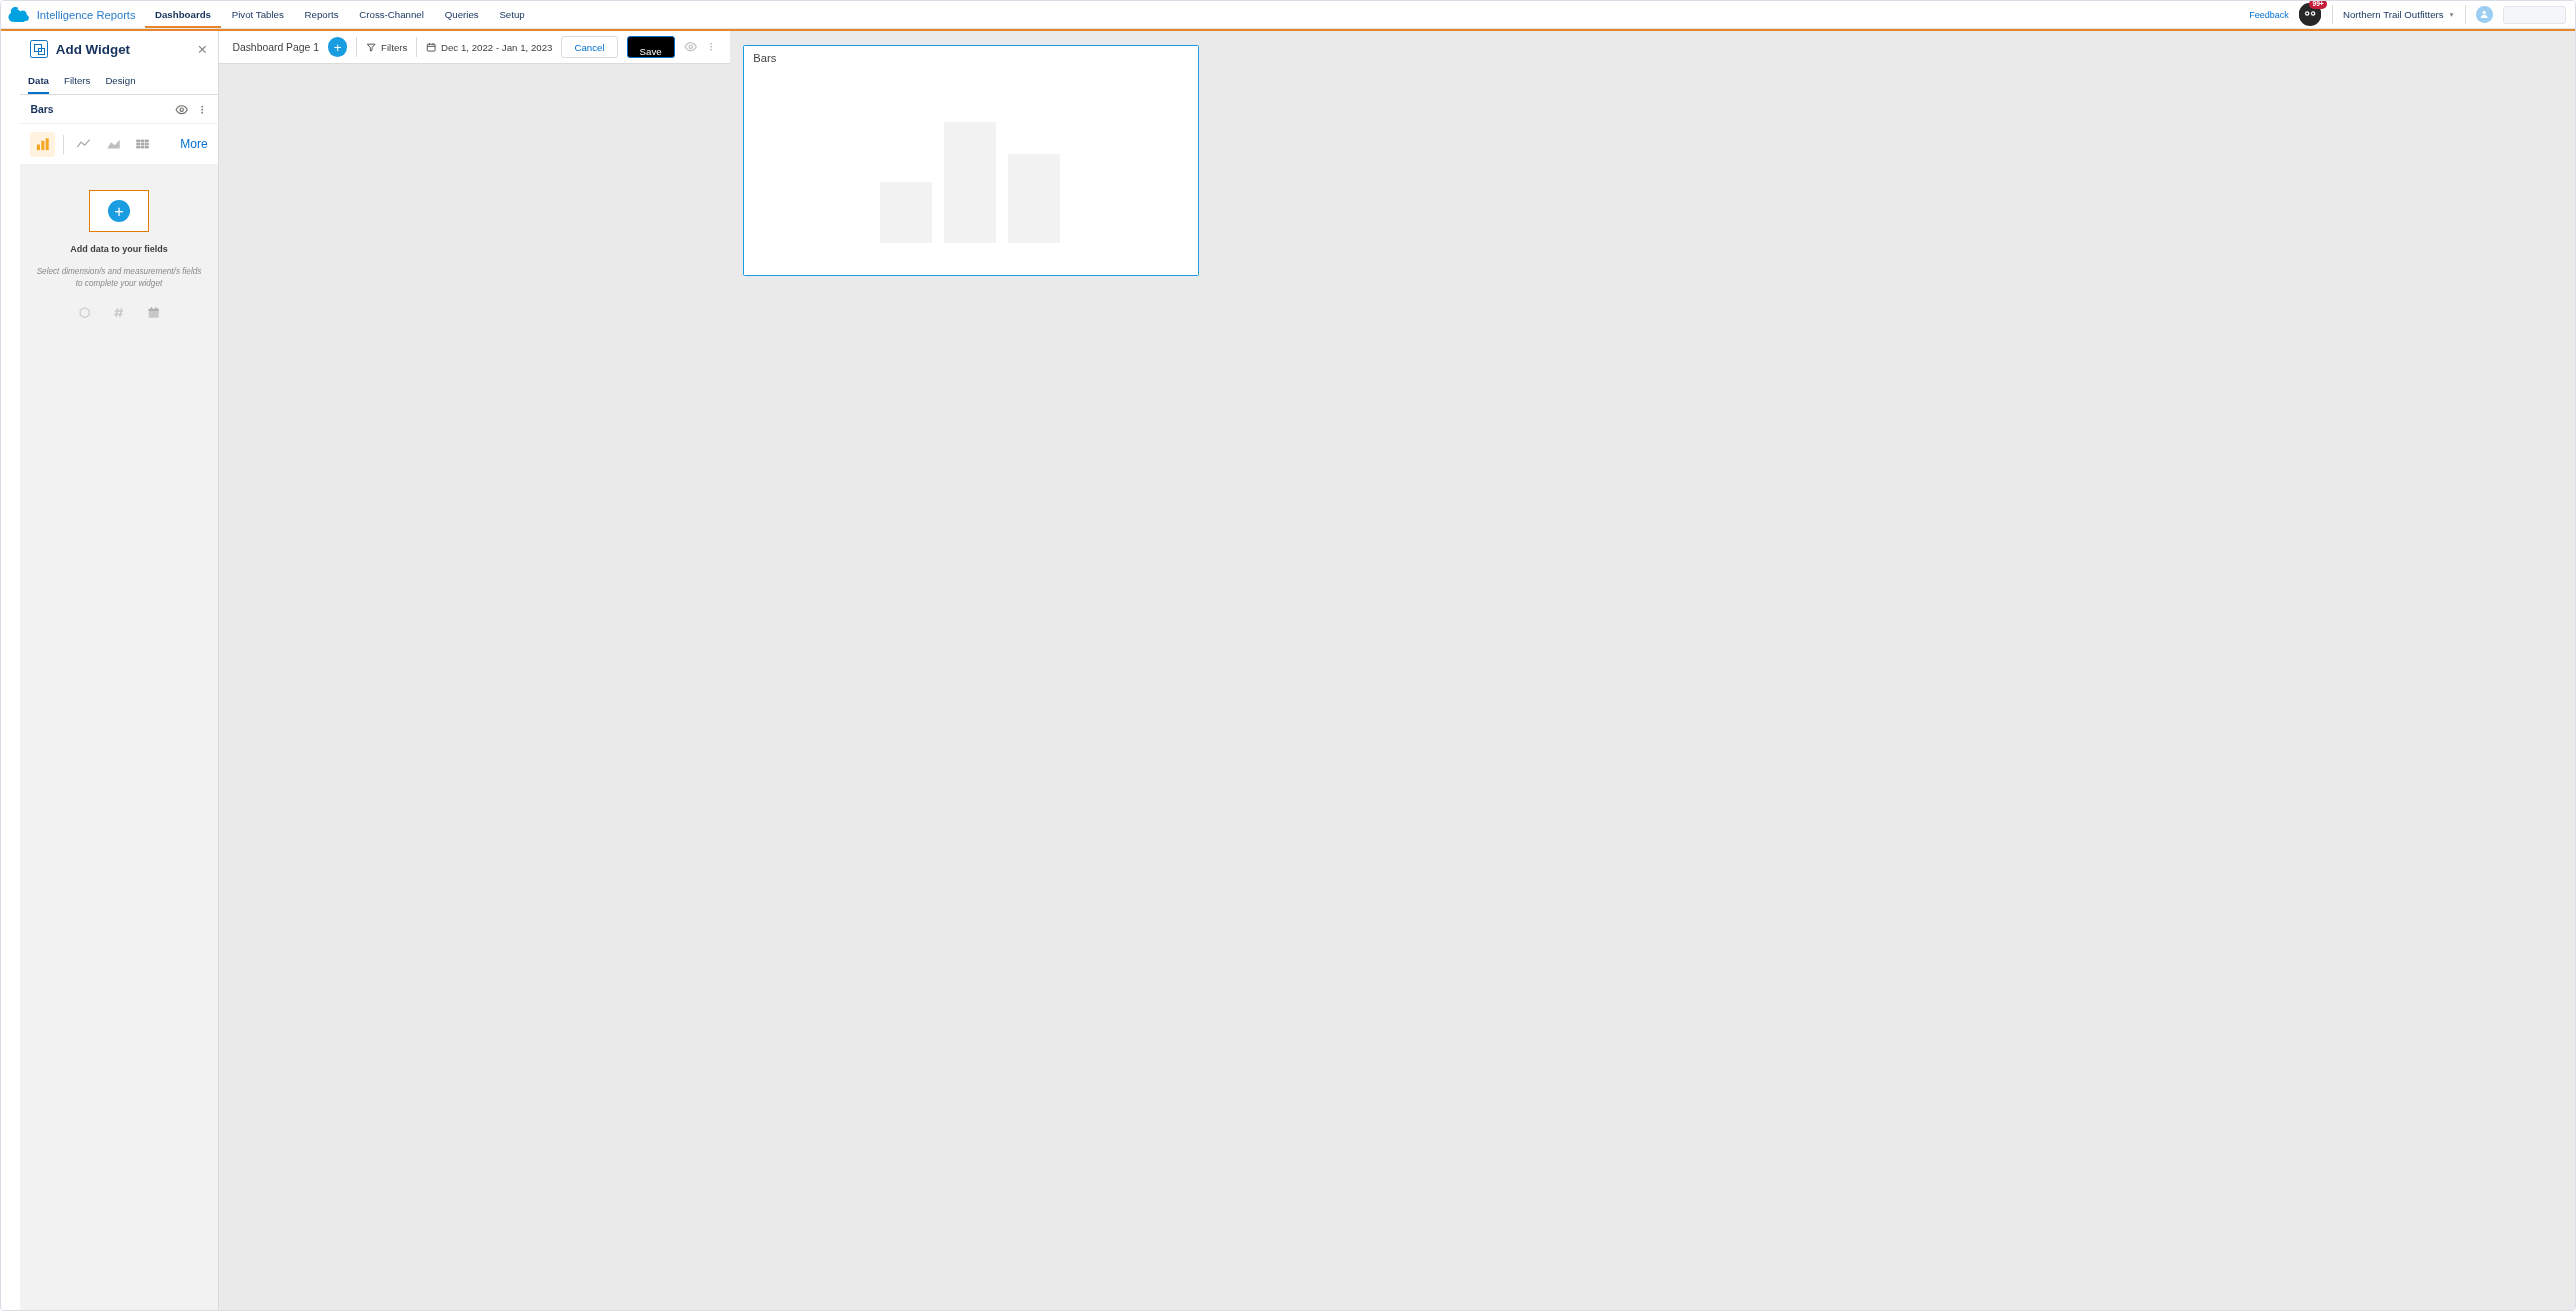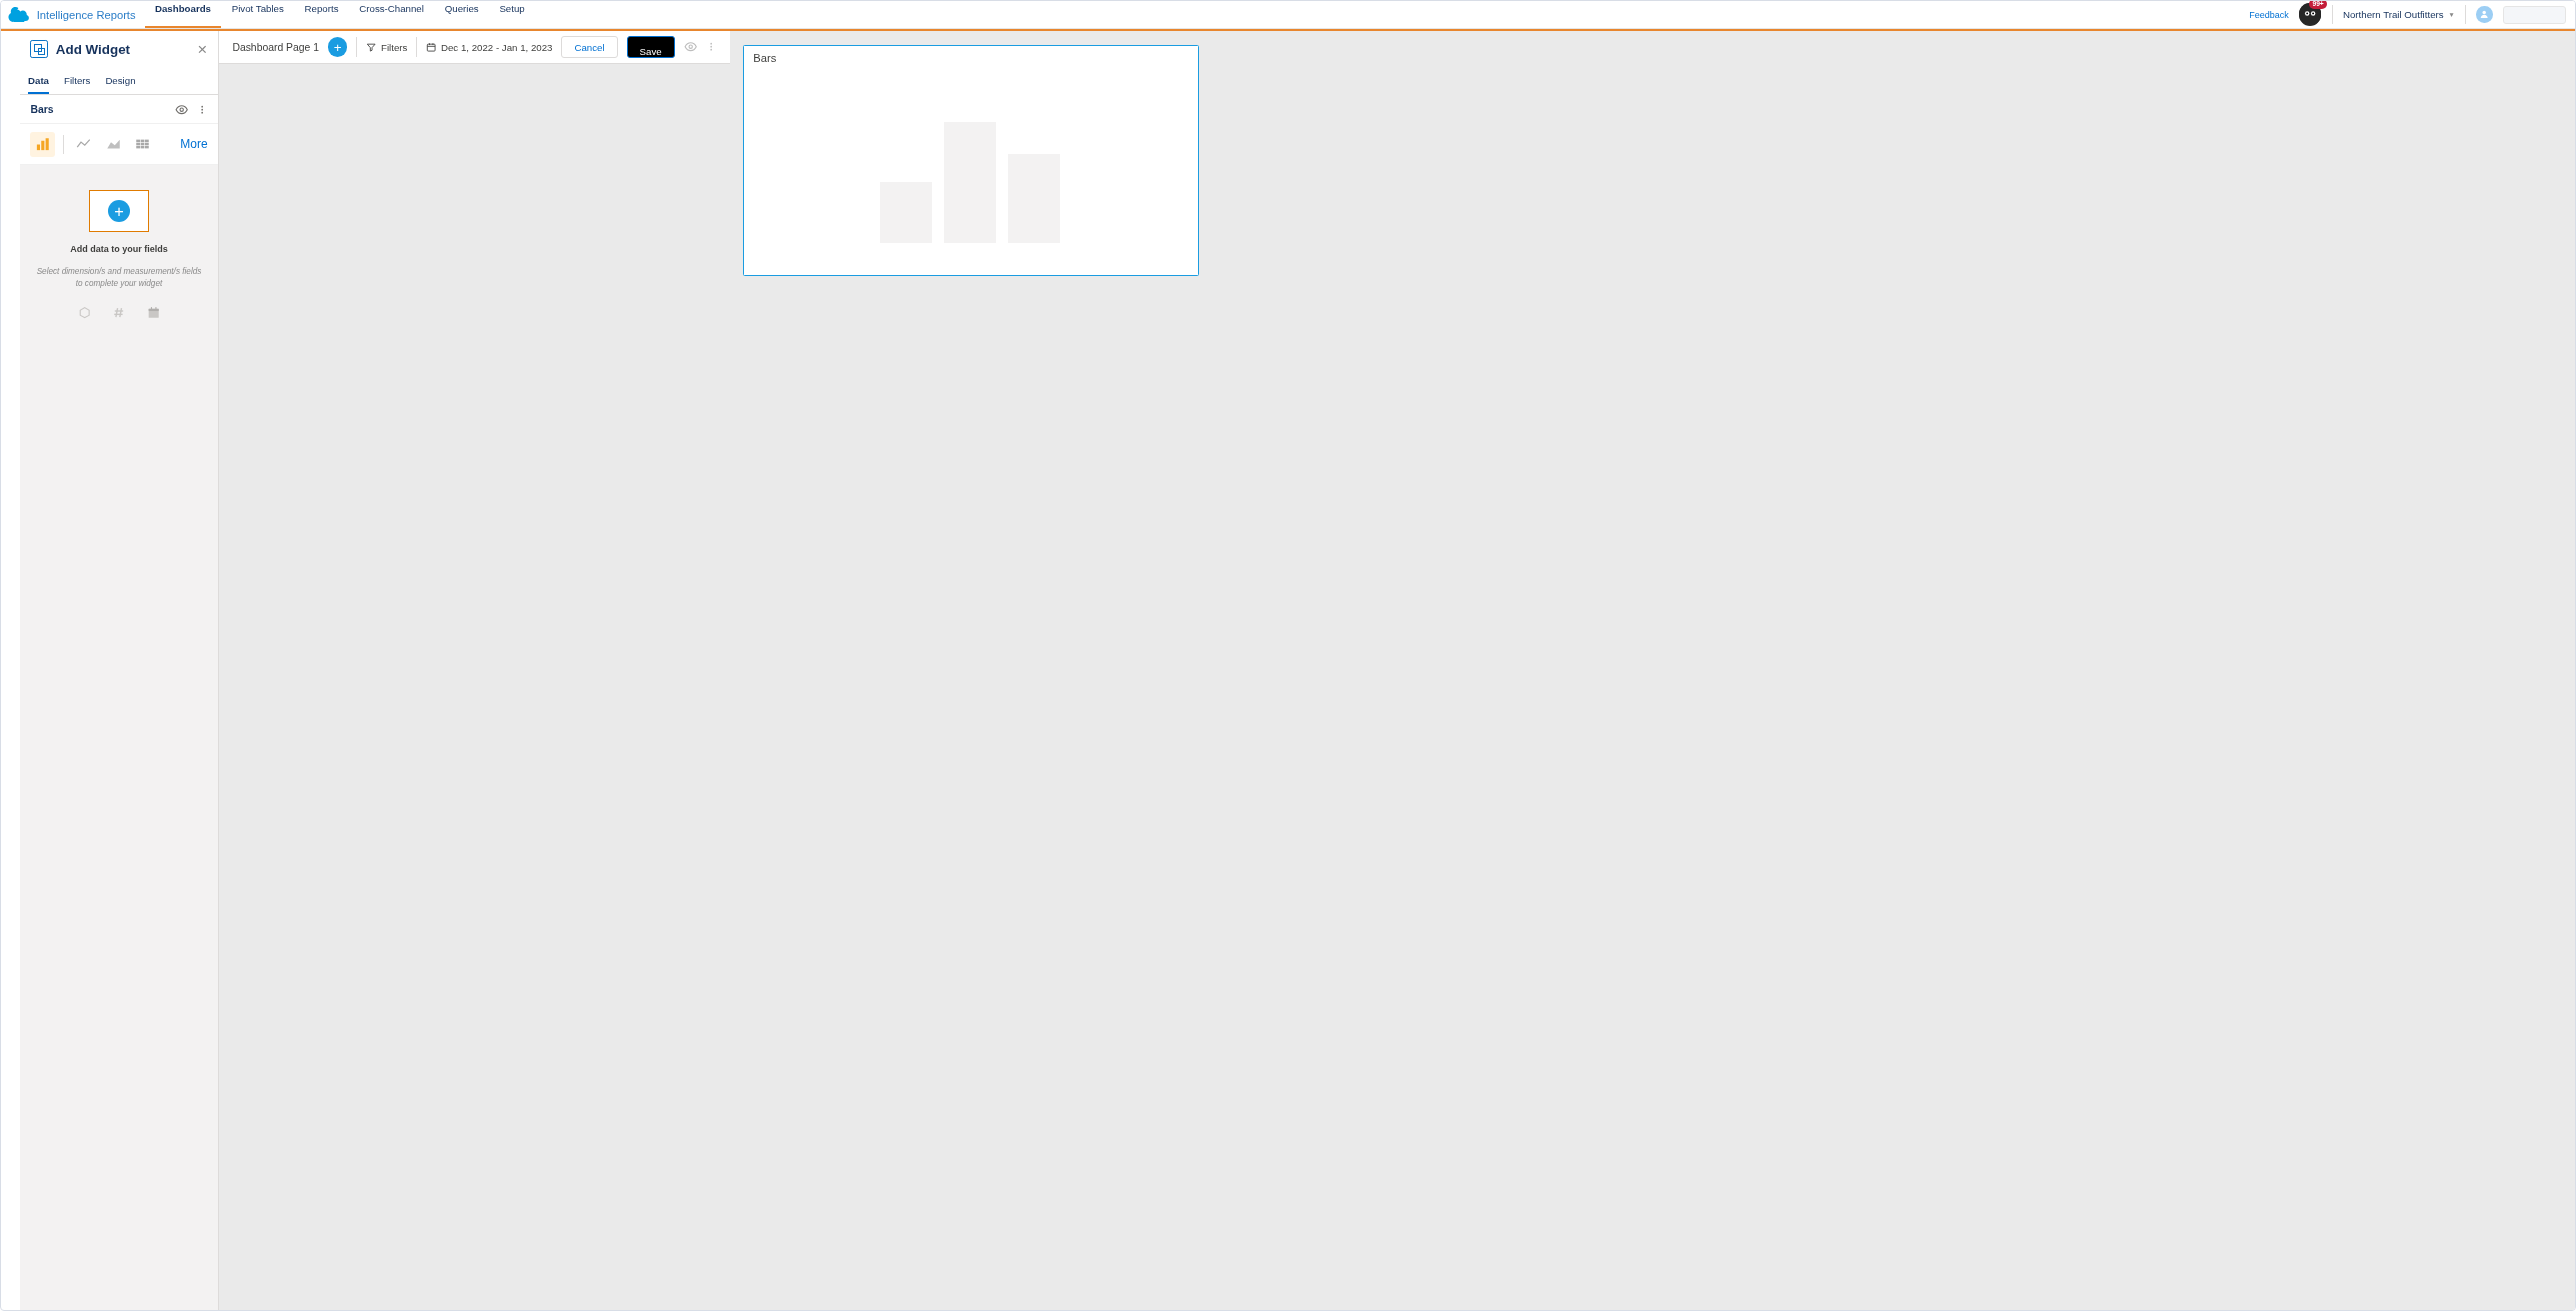--- a/index.html
+++ b/index.html
@@ -6,21 +6,21 @@
   body { background:#fff; color:#181818; font-size:9.7px; }
   .app { width:100%; height:100vh; display:flex; flex-direction:column; border:0.7px solid #d8dde6; border-radius:4px; overflow:hidden; }
 
   
   .topnav { height:28px; display:flex; align-items:center; border-bottom:0.7px solid #e5e5e5; background:#fff; }
   .brand { display:flex; align-items:center; gap:6px; padding:0 9px 0 7.4px; }
   .brand-name { font-size:11.2px; color:#2b7dc7; }
   .cloud-icon { width:22.3px; height:15px; }
   .navtabs { display:flex; align-self:stretch; }
   .navtab {
-    display:flex; align-items:flex-start; padding:0 10.4px; font-size:9.7px; color:#16325c;
+    display:flex; align-items:center; padding:0 10.4px; font-size:9.7px; color:#16325c;
     border-top:2.2px solid transparent; border-bottom:2.2px solid transparent; cursor:pointer;
   }
   .navtab.active { border-bottom-color:#e8862e; font-weight:600; }
   .topnav-right { margin-left:auto; display:flex; align-items:center; gap:10.4px; padding-right:9px; height:100%; }
   .feedback-link { color:#0070d2; font-size:9px; cursor:pointer; }
   .mascot { width:22.3px; height:22.3px; border-radius:50%; background:#2d2d2d; position:relative; cursor:pointer; }
   .mascot .badge { position:absolute; top:-4.5px; right:-6px; background:#c41e3a; color:#fff; font-size:6.7px; font-weight:700; padding:1.5px 3.7px; border-radius:6px; }
   .sep-v { width:0.7px; height:19.4px; background:#dddbda; }
   .workspace-picker { display:flex; align-items:center; gap:4.5px; font-size:9.7px; color:#16325c; cursor:pointer; }
   .workspace-picker .caret { font-size:6.7px; color:#8a8a8a; }

